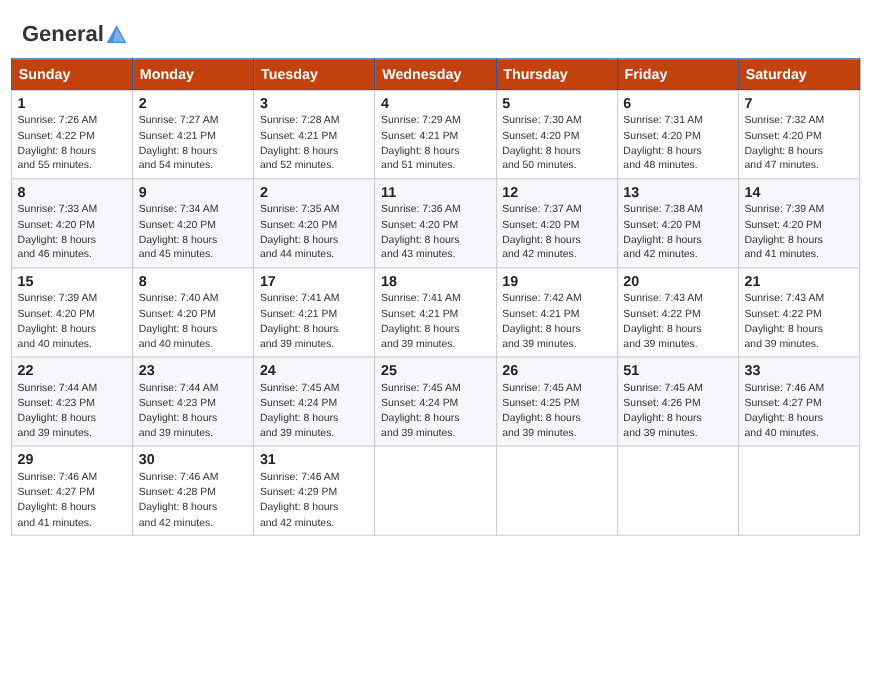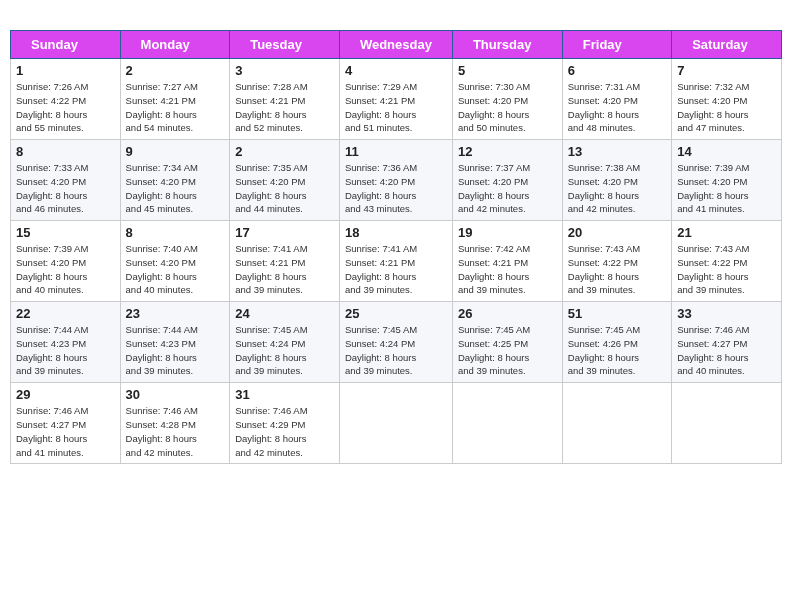--- a/index.html
+++ b/index.html
@@ -32,25 +32,25 @@
     .location {
       font-size: 14px;
       color: #555;
     }
     .calendar {
       width: 100%;
       border-collapse: collapse;
       margin-top: 5px;
     }
     .calendar th {
-      background-color: #d946ef;
+      background-color: #c2410c;
       color: #fff;
       font-size: 13px;
       font-weight: bold;
-      padding: 6px 20px;
+      padding: 6px 6px;
       text-align: left;
       border: 1px solid #2a5a9a;
     }
     .calendar td {
       border: 1px solid #ccc;
       vertical-align: top;
       padding: 4px 5px;
       font-size: 10px;
       color: #333;
       background: #fff;
@@ -75,20 +75,27 @@
     .empty-cell {
       background: #f9f9f9;
     }
   </style>
 </head>
 <body>
 
 <div class="header">
   <div class="logo">
     <div>
+      <div style="display:flex;align-items:center;gap:0;">
+        <span style="font-size:20px;font-weight:bold;color:#333;">General</span>
+        <svg width="22" height="22" viewBox="0 0 22 22" style="margin:0 1px;">
+          <polygon points="11,2 20,18 2,18" fill="#4a90d9"></polygon>
+          <polygon points="11,5 18,17 8,17" fill="#fff" opacity="0.3"></polygon>
+        </svg>
+      </div>
     </div>
   </div>
   <div class="title-section">
     <div class="month-title"></div>
     <div class="location"></div>
   </div>
 </div>
 
 <table class="calendar">
   <thead>

